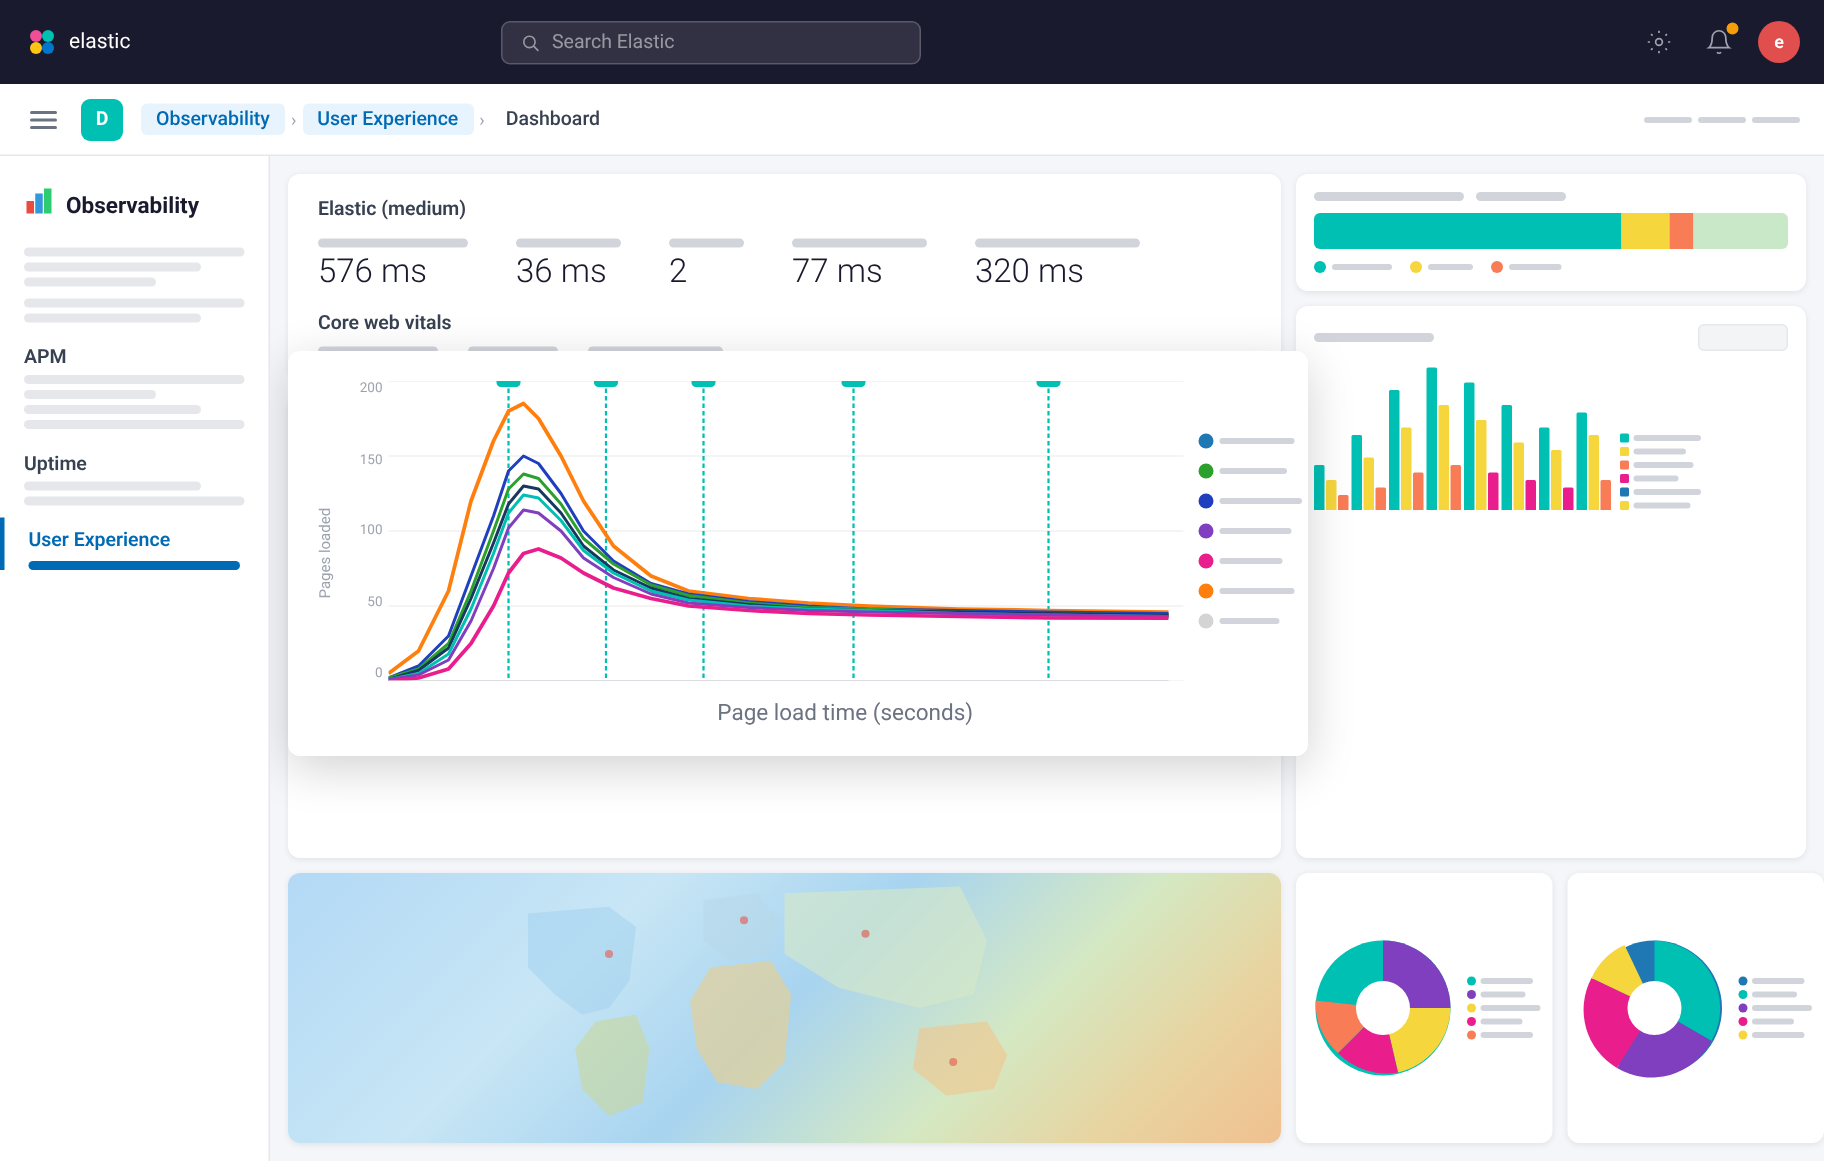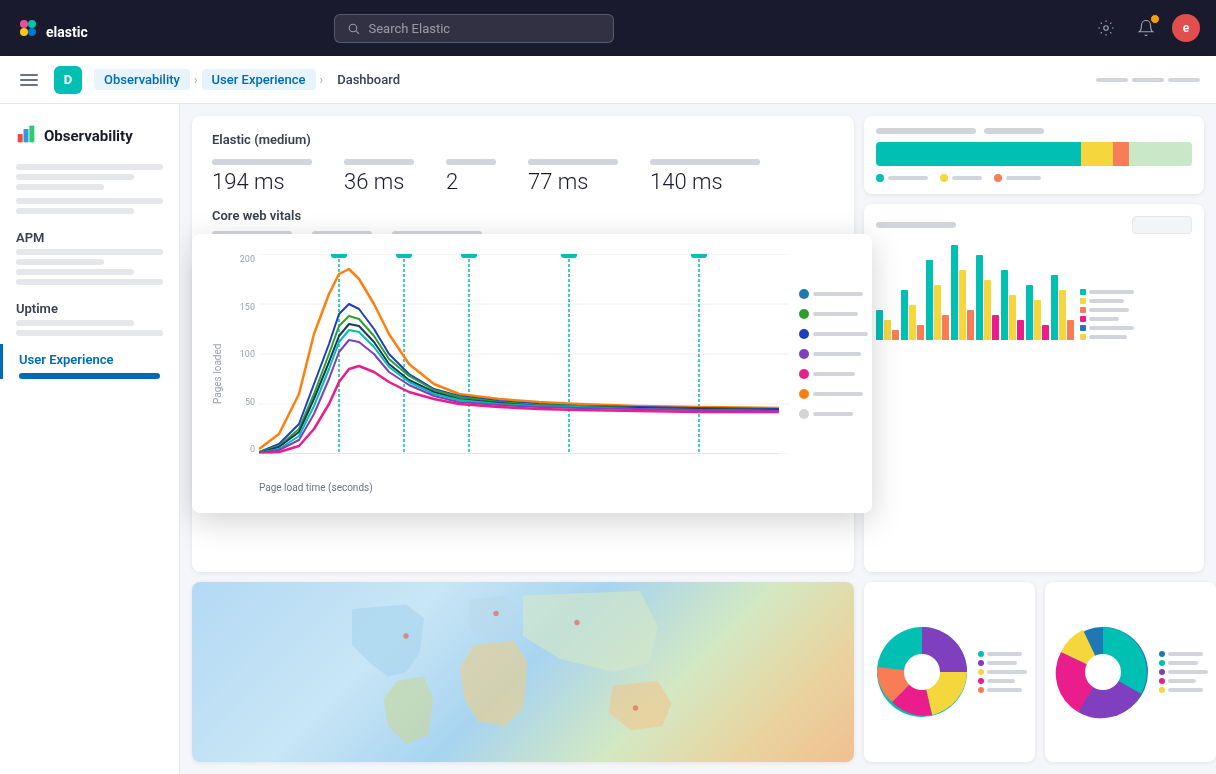--- a/index.html
+++ b/index.html
@@ -8,21 +8,21 @@
     
     .topnav {
       background: #1a1a2e;
       height: 56px;
       display: flex;
       align-items: center;
       padding: 0 16px;
       gap: 16px;
     }
     .elastic-logo {
-      display: flex; align-items: flex-end; gap: 6px; color: white; font-size: 14px; font-weight: 700;
+      display: flex; align-items: center; gap: 6px; color: white; font-size: 14px; font-weight: 400;
     }
     .elastic-logo-icon {
       width: 24px; height: 24px;
     }
     .search-bar {
       flex: 1; max-width: 280px; margin: 0 auto;
       background: rgba(255,255,255,0.1);
       border: 1px solid rgba(255,255,255,0.2);
       border-radius: 6px;
       display: flex; align-items: center; gap: 8px;
@@ -289,37 +289,37 @@
 
     <div style="padding: 12px; display: grid; grid-template-columns: 1fr 340px; gap: 10px; height: 100%;">
 
       <div style="display: flex; flex-direction: column; gap: 10px;">
 
         <div class="card" style="padding: 16px 20px;">
           <div class="card-title">Elastic (medium)</div>
           <div class="metrics-row">
             <div class="metric-item">
               <div class="metric-bar" style="width:100px;"></div>
-              <span class="metric-value">194 ms</span>
+              <span class="metric-value">576 ms</span>
             </div>
             <div class="metric-item">
               <div class="metric-bar" style="width:70px;"></div>
               <span class="metric-value">36 ms</span>
             </div>
             <div class="metric-item">
               <div class="metric-bar" style="width:50px;"></div>
               <span class="metric-value">2</span>
             </div>
             <div class="metric-item">
               <div class="metric-bar" style="width:90px;"></div>
               <span class="metric-value">77 ms</span>
             </div>
             <div class="metric-item">
               <div class="metric-bar" style="width:110px;"></div>
-              <span class="metric-value">140 ms</span>
+              <span class="metric-value">320 ms</span>
             </div>
           </div>
           <div class="core-web-vitals">
             <div class="cwv-title">Core web vitals</div>
             <div class="cwv-bars">
               <div style="height:6px;width:80px;background:#d1d5db;border-radius:3px;"></div>
               <div style="height:6px;width:60px;background:#d1d5db;border-radius:3px;"></div>
               <div style="height:6px;width:90px;background:#d1d5db;border-radius:3px;"></div>
             </div>
           </div>
@@ -613,19 +613,19 @@
                 <div style="width:10px;height:10px;border-radius:50%;background:#ff7f0e;"></div>
                 <div style="width:50px;height:4px;background:#d1d5db;border-radius:2px;"></div>
               </div>
               <div style="display:flex;align-items:center;gap:4px;">
                 <div style="width:10px;height:10px;border-radius:50%;background:#d4d4d4;"></div>
                 <div style="width:40px;height:4px;background:#d1d5db;border-radius:2px;"></div>
               </div>
             </div>
           </div>
 
-          <div style="text-align:left;font-size:10px;color:#6b7280;margin-top:28px;margin-left:30px;">Page load time (seconds)</div>
+          <div style="text-align:center;font-size:15px;color:#6b7280;margin-top:12px;margin-left:30px;">Page load time (seconds)</div>
         </div>
       </div>
     </div>
 
   </div>
 </div>
 
 </body></html>

